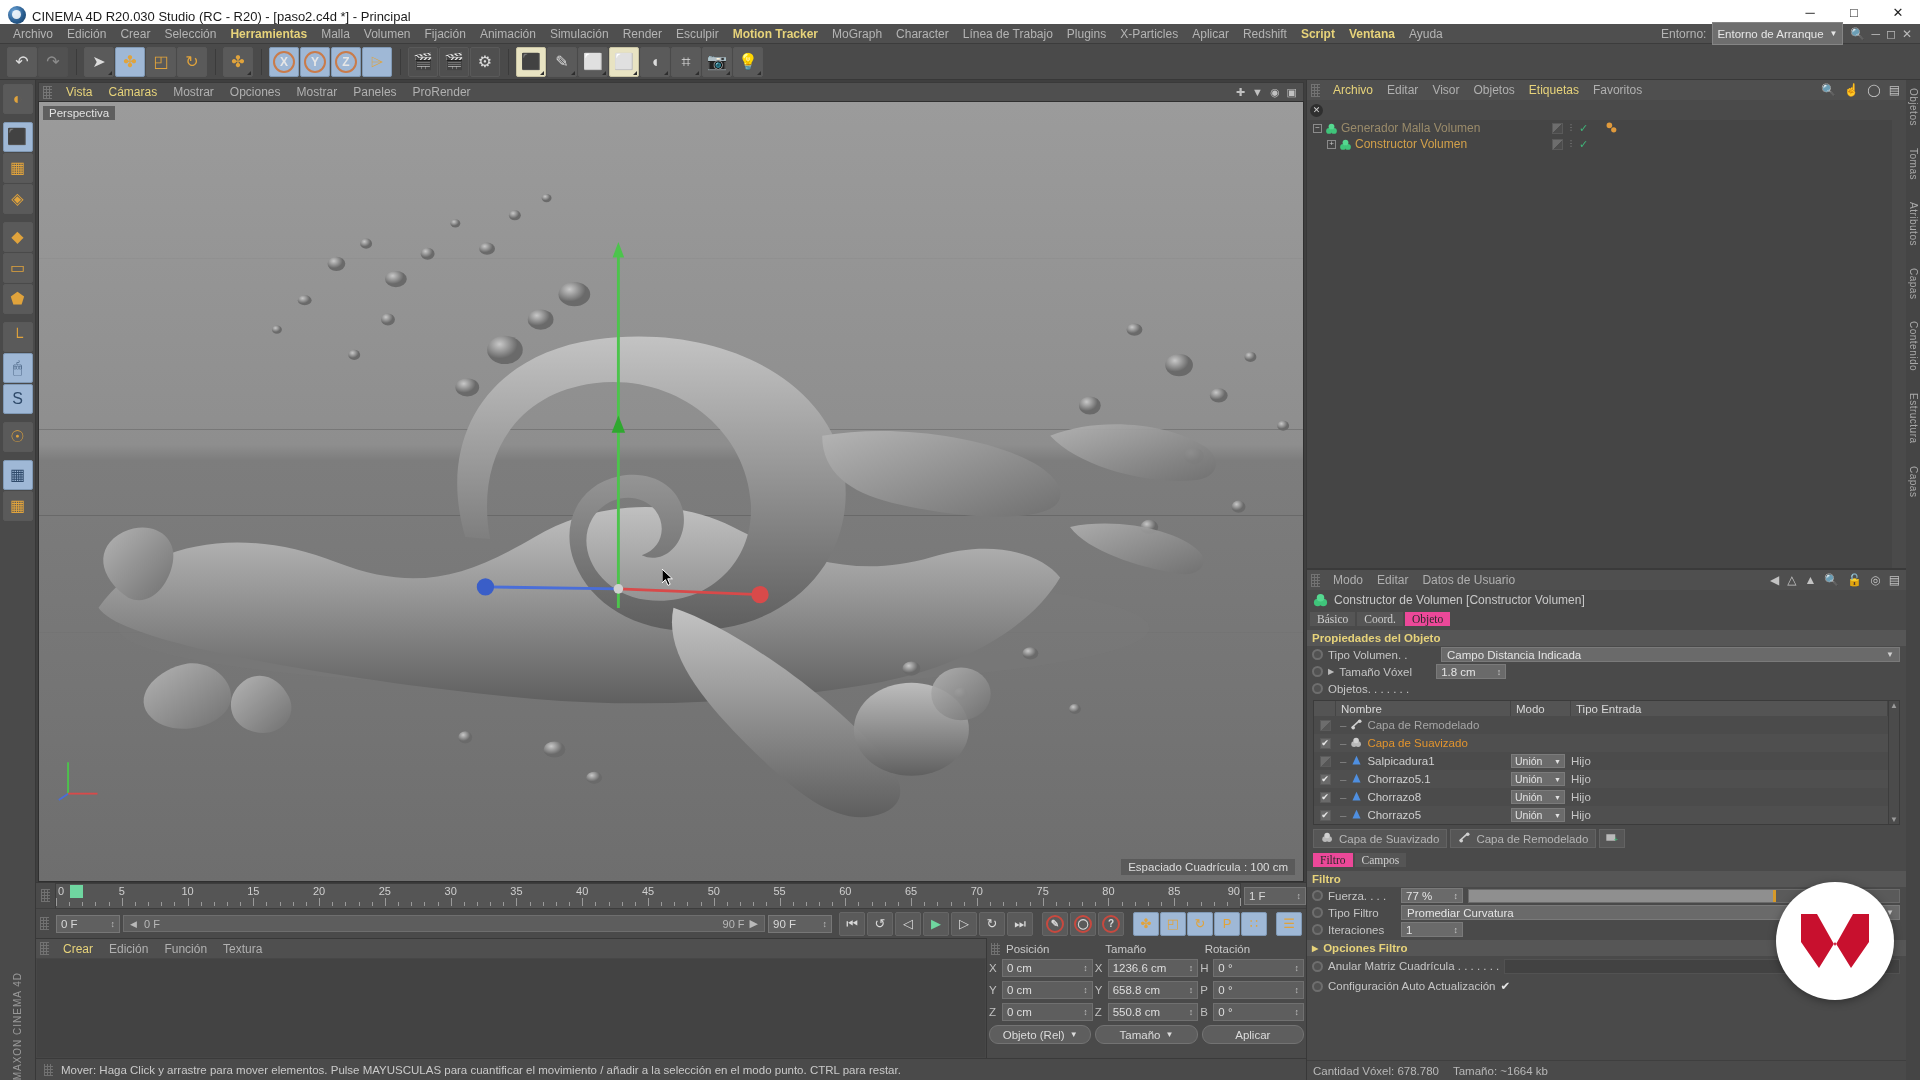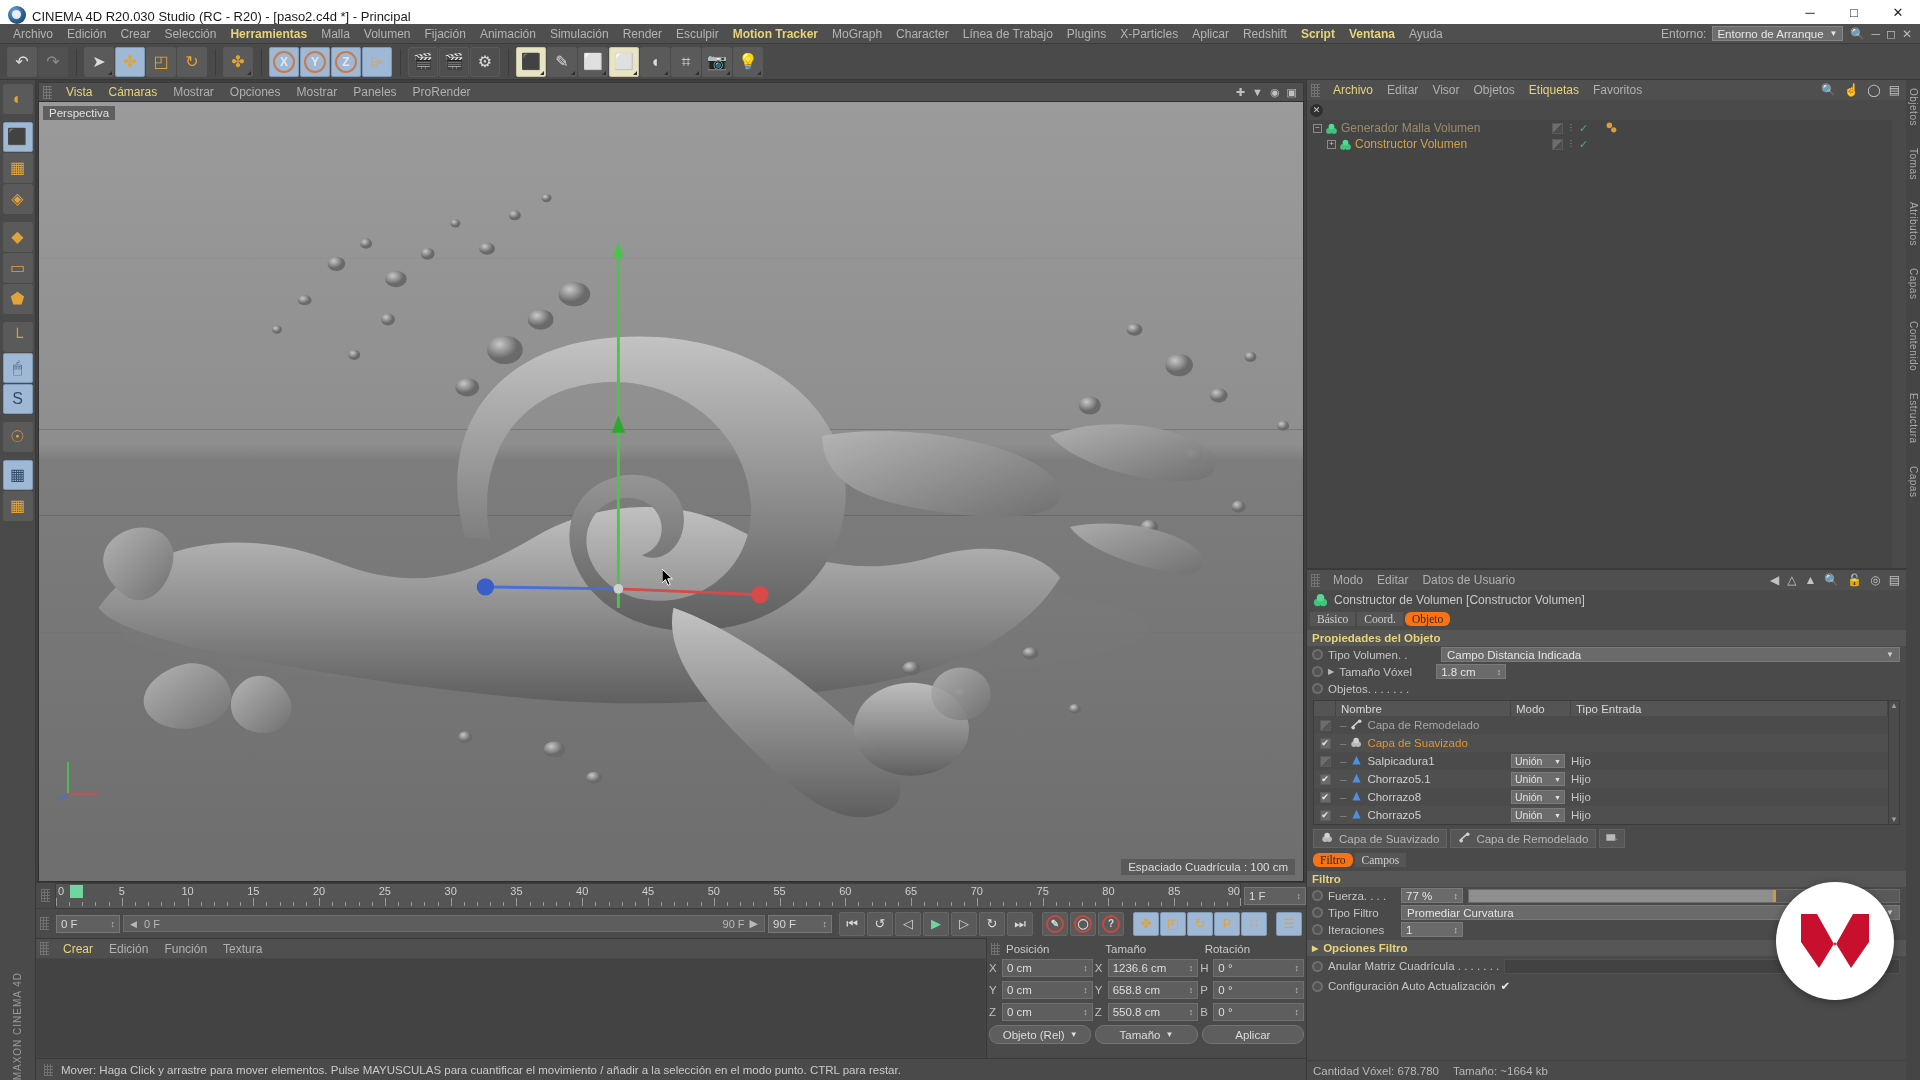--- a/index.html
+++ b/index.html
@@ -19,21 +19,21 @@
   #titlebar .tb-btn { width:44px; height:24px; display:flex; align-items:center; justify-content:center;
     color:#222; font-size:13px; }
 
   
   #menubar { height:20px; background:#4f4f4f; display:flex; align-items:center; padding-left:6px;
     border-bottom:1px solid #3c3c3c; }
   #menubar .mi { padding:0 7px; font-size:12px; color:#b4b4b4; line-height:20px; white-space:nowrap;}
   #menubar .mi.hl { color:#e7d37a; font-weight:bold; }
   #menubar .spacer{flex:1;}
   #menubar .env-label{color:#b4b4b4;font-size:12px;padding-right:6px;}
-  #menubar .env-box{background:#6e6e6e;border:1px solid #858585;height:15px;display:flex;align-items:center;
+  #menubar .env-box{background:#6e6e6e;border:1px solid #858585;height:23px;display:flex;align-items:center;
     padding:0 4px;color:#e6e6e6;font-size:11.5px;gap:6px;}
   #menubar .env-box .cara{font-size:8px;}
   #menubar .env-icons{display:flex;gap:6px;padding:0 8px;color:#bbb;font-size:12px;}
 
   
   #toolbar{height:36px;background:#4a4a4a;display:flex;align-items:center;padding-left:4px;
     border-bottom:1px solid #383838;gap:0;}
   .tgrp{display:flex;align-items:center;padding:0 3px;}
   .tsep{width:1px;height:26px;background:#3b3b3b;margin:0 4px;}
   .tbtn{width:30px;height:30px;border:1px solid #595959;background:#5a5a5a;margin-right:1px;
@@ -185,21 +185,21 @@
   .otick{color:#3fb67a;font-size:11px;}
   #objtreetags{flex:1;}
 
   #rightscroll{width:14px;background:#4a4a4a;}
 
   
   #attrmgr{flex:1;display:flex;flex-direction:column;background:#4a4a4a;}
   #attrobj{height:20px;display:flex;align-items:center;gap:6px;padding-left:6px;font-size:12px;color:#c9c9c9;}
   #attrtabs{height:18px;display:flex;align-items:center;gap:2px;padding-left:3px;}
   .atab{padding:1px 7px;font-size:11.5px;color:#cfcfcf;background:#555;font-family:Liberation Serif, serif;}
-  .atab.sel{background:#f97316;color:#2a2a2a;border-radius:6px;}
+  .atab.sel{background:#ec4899;color:#2a2a2a;}
   .secthdr{height:16px;background:#565656;display:flex;align-items:center;padding-left:5px;
     font-size:11.5px;color:#e7d37a;font-weight:bold;margin-top:2px;}
   .arow{height:17px;display:flex;align-items:center;gap:5px;padding-left:5px;font-size:11.5px;color:#c9c9c9;}
   .bullet{width:11px;height:11px;border-radius:50%;border:2px solid #6e6e6e;background:#525252;flex:none;}
   .alabel{color:#c5c5c5;white-space:nowrap;}
   .dropdown{flex:1;height:15px;background:#6a6a6a;border:1px solid #7a7a7a;display:flex;
     align-items:center;padding:0 5px;color:#e4e4e4;font-size:11.5px;justify-content:space-between;margin-right:6px;}
   .dropdown .cara{font-size:8px;color:#cfcfcf;}
   .minifield{width:70px;height:15px;background:#6a6a6a;border:1px solid #7a7a7a;display:flex;
     align-items:center;padding:0 4px;color:#e4e4e4;font-size:11.5px;justify-content:space-between;}

